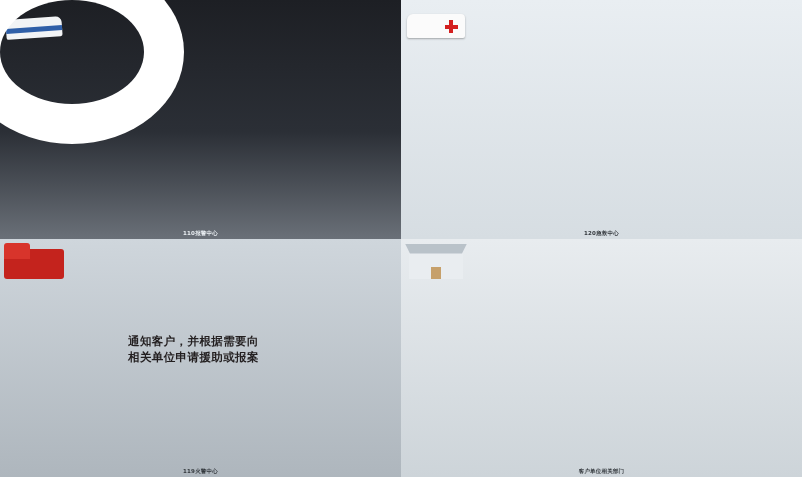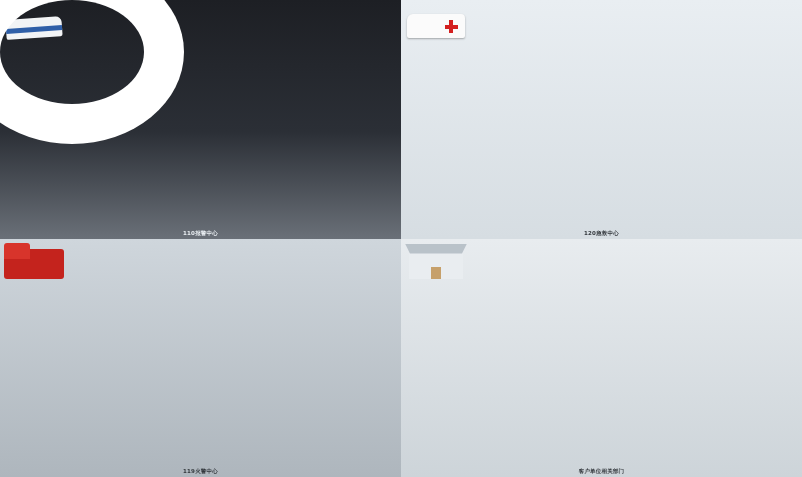--- a/index.html
+++ b/index.html
@@ -323,14 +323,16 @@
     <div class="q q4">
       <div class="bld">
           <div class="roof"></div>
           <div class="door"></div>
         </div>
       <div class="cap">客户单位相关部门</div>
     </div>
     <div class="maskL"></div>
   </div>
 
+  <div class="txt" style="left:128px;top:334px;">通知客户，并根据需要向
+相关单位申请援助或报案</div>
 
 </div>
 
 </body></html>

